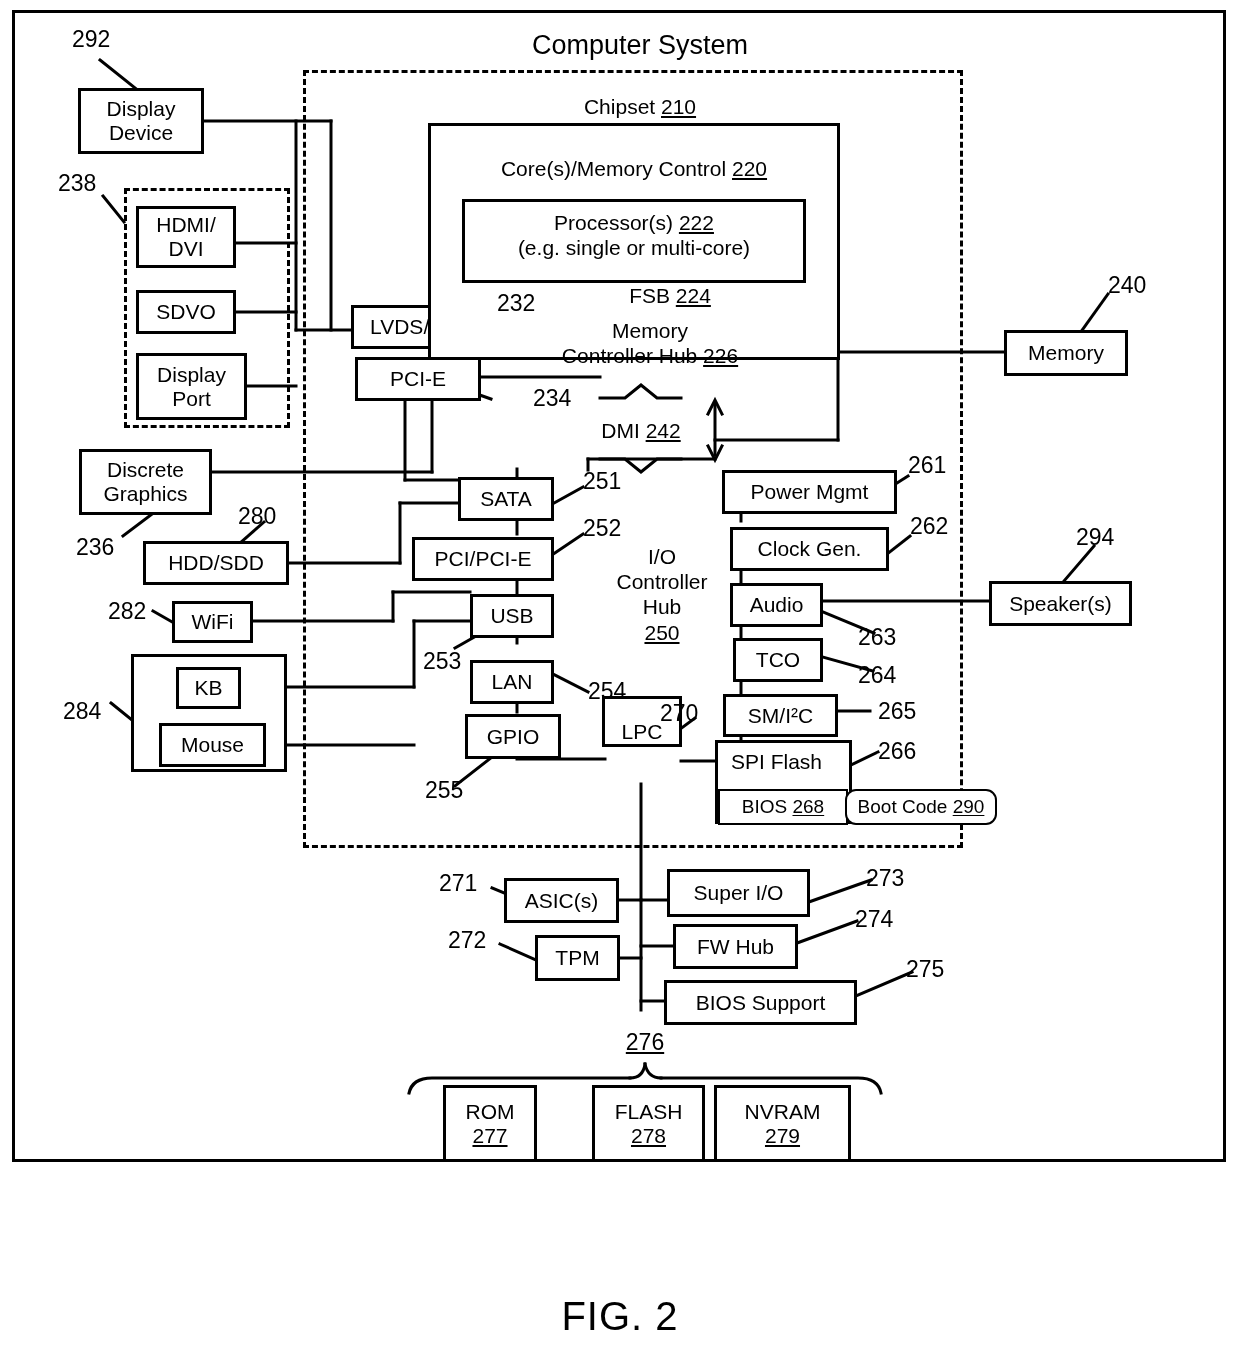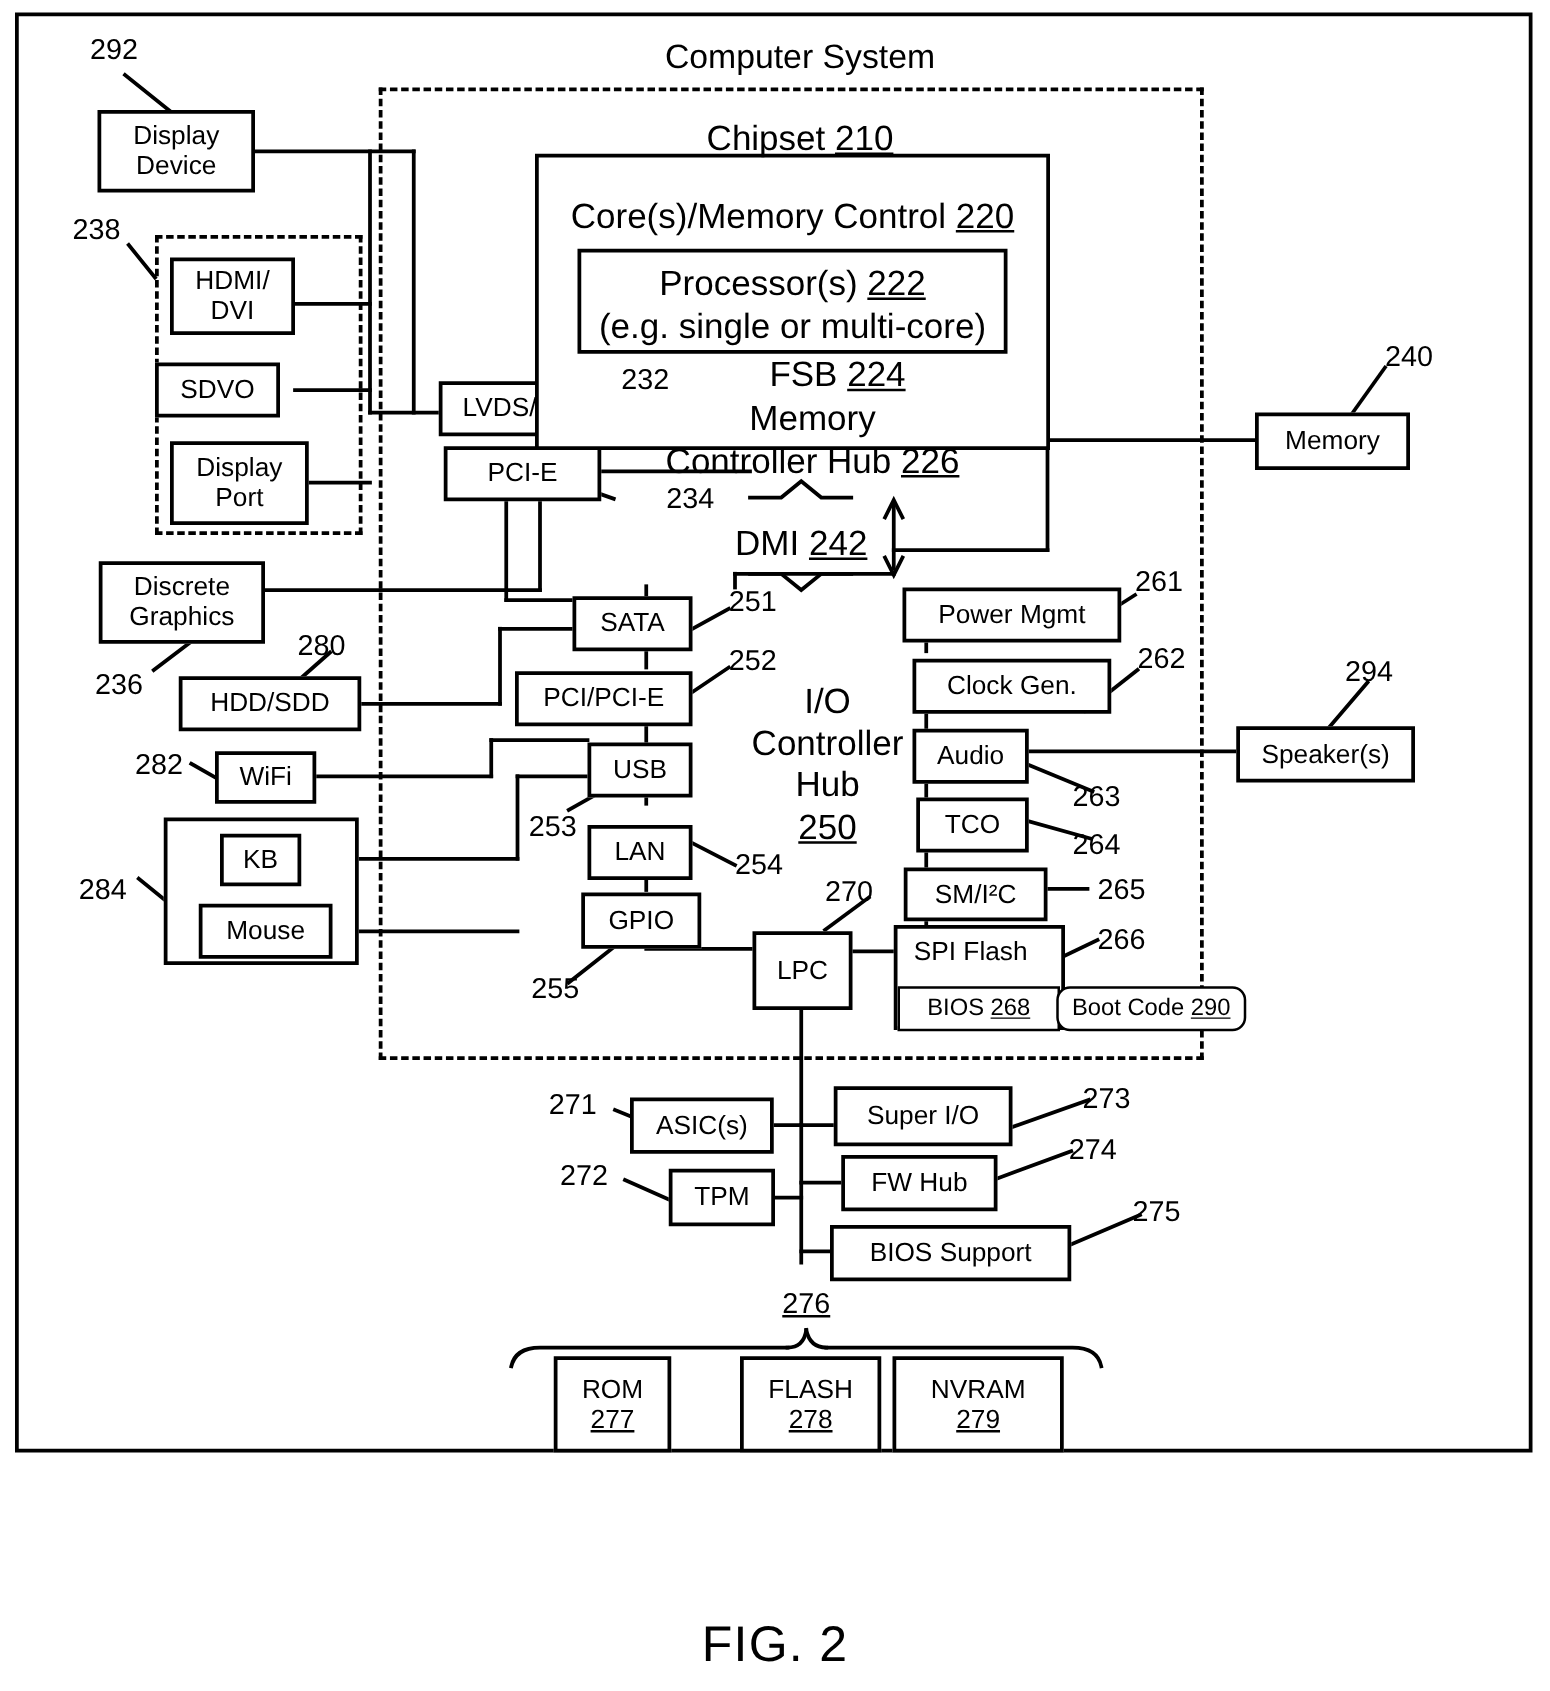--- a/index.html
+++ b/index.html
@@ -59,21 +59,21 @@
   }
   .ref {
     position: absolute;
     font-size: 23px;
     white-space: pre;
     z-index: 7;
   }
   .center-label {
     position: absolute;
     text-align: center;
-    font-size: 28px;
+    font-size: 21px;
     line-height: 1.2;
     z-index: 7;
   }
   u { text-decoration: underline; text-underline-offset: 2px; }
   svg.overlay {
     position: absolute;
     left: 0; top: 0;
     width: 1240px;
     height: 1353px;
     z-index: 5;
@@ -239,21 +239,21 @@
   <div class="ref" style="left:72px; top:26px;">292</div>
   <div class="ref" style="left:58px; top:170px;">238</div>
 
   <div class="box" style="left:136px; top:206px; width:100px; height:62px;">
     <span>
       <span>HDMI/</span><br>
       <span>DVI</span>
     </span>
   </div>
 
-  <div class="box" style="left:124px; top:290px; width:100px; height:44px;">
+  <div class="box" style="left:136px; top:290px; width:100px; height:44px;">
     <span>SDVO</span>
   </div>
 
   <div class="box" style="left:136px; top:353px; width:111px; height:67px;">
     <span>
       <span>Display</span><br>
       <span>Port</span>
     </span>
   </div>
 
@@ -402,21 +402,21 @@
     <span>
       <span>Boot Code </span><u>290</u>
     </span>
   </div>
 
   <div class="box" style="left:989px; top:581px; width:143px; height:45px;">
     <span>Speaker(s)</span>
   </div>
   <div class="ref" style="left:1076px; top:524px;">294</div>
 
-  <div class="box" style="left:602px; top:745px; width:80px; height:63px;">
+  <div class="box" style="left:602px; top:696px; width:80px; height:51px;align-items:flex-end;">
     <span>LPC</span>
   </div>
   <div class="ref" style="left:660px; top:700px;">270</div>
 
   <div class="box" style="left:504px; top:878px; width:115px; height:45px;">
     <span>ASIC(s)</span>
   </div>
   <div class="ref" style="left:439px; top:870px;">271</div>
 
   <div class="box" style="left:535px; top:935px; width:85px; height:46px;">

